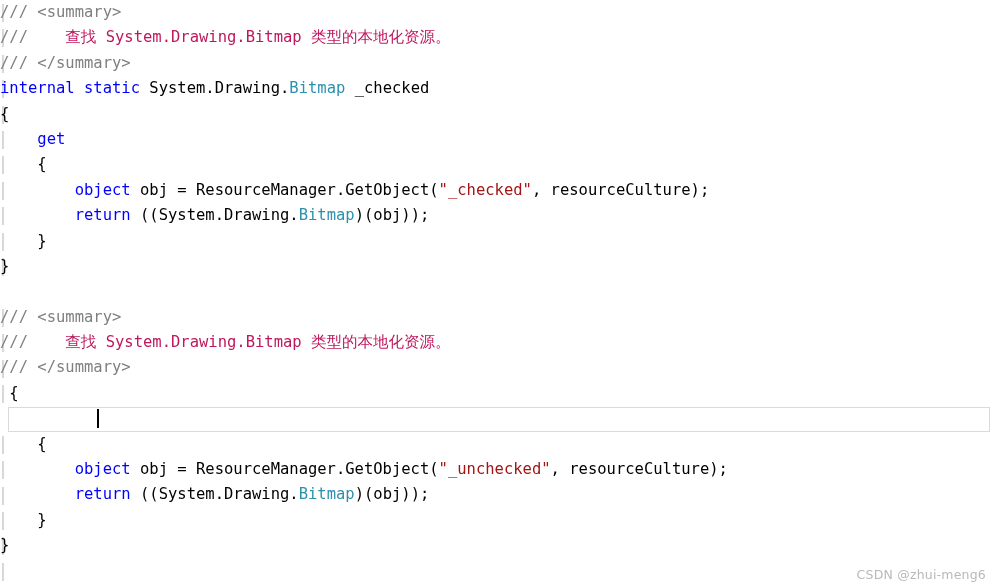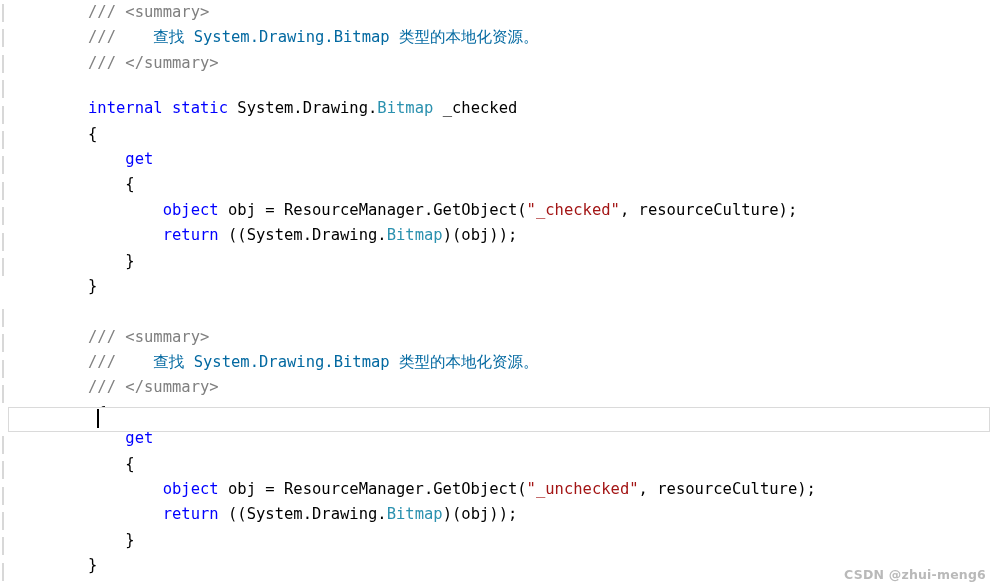--- a/index.html
+++ b/index.html
@@ -41,27 +41,26 @@
     width: 998px;
     padding: 0;
   }
   .line {
     height: 25.4px;
     line-height: 25.4px;
     white-space: pre;
     font-size: 15.5px;
     font-family: "DejaVu Sans Mono", monospace;
     color: #000000;
-    padding-left: 88px;
     box-sizing: border-box;
     letter-spacing: 0px;
   }
   
   .cmt      { color: #808080; }
-  .cmt-cn   { color: #0369a1; }
+  .cmt-cn   { color: #be185d; }
   .kw       { color: #0000ff; }
   .type     { color: #2b91af; }
   .str      { color: #a31515; }
   .plain    { color: #000000; }
 
   
   .current-line {
     position: absolute;
     left: 8px;
     width: 982px;
@@ -78,21 +77,20 @@
     background: #000000;
   }
   .watermark {
     position: absolute;
     right: 12px;
     bottom: 6px;
     font-family: "DejaVu Sans", sans-serif;
     font-size: 12.5px;
     color: #b9b9b9;
     letter-spacing: 0.2px;
-    font-weight: bold;
   }
 </style>
 </head>
 <body>
 
 <div id="editor">
   <div class="gutter">
       <div class="mark" style="top: 4px;"></div>
       <div class="mark" style="top: 29.4px;"></div>
       <div class="mark" style="top: 54.8px;"></div>
@@ -112,21 +110,21 @@
       <div class="mark" style="top: 461.2px;"></div>
       <div class="mark" style="top: 486.6px;"></div>
       <div class="mark" style="top: 512px;"></div>
       <div class="mark" style="top: 537.4px;"></div>
       <div class="mark" style="top: 562.8px;"></div>
     </div>
   <div class="code">
       <div class="line" style="top: 0px;"><span class="cmt">/// &lt;summary&gt;</span></div>
       <div class="line" style="top: 25.4px;"><span class="cmt">/// </span><span class="cmt-cn">   查找 System.Drawing.Bitmap 类型的本地化资源。</span></div>
       <div class="line" style="top: 50.8px;"><span class="cmt">/// &lt;/summary&gt;</span></div>
-      <div class="line" style="top: 76.2px; margin-top: 20px;"><span class="kw">internal</span><span class="plain"> </span><span class="kw">static</span><span class="plain"> System.Drawing.</span><span class="type">Bitmap</span><span class="plain"> _checked</span></div>
+      <div class="line" style="top: 76.2px;"><span class="kw">internal</span><span class="plain"> </span><span class="kw">static</span><span class="plain"> System.Drawing.</span><span class="type">Bitmap</span><span class="plain"> _checked</span></div>
       <div class="line" style="top: 101.6px;"><span class="plain">{</span></div>
       <div class="line" style="top: 127px;"><span class="kw">    get</span></div>
       <div class="line" style="top: 152.4px;"><span class="plain">    {</span></div>
       <div class="line" style="top: 177.8px;"><span class="kw">        object</span><span class="plain"> obj = ResourceManager.GetObject(</span><span class="str">"_checked"</span><span class="plain">, resourceCulture);</span></div>
       <div class="line" style="top: 203.2px;"><span class="kw">        return</span><span class="plain"> ((System.Drawing.</span><span class="type">Bitmap</span><span class="plain">)(obj));</span></div>
       <div class="line" style="top: 228.6px;"><span class="plain">    }</span></div>
       <div class="line" style="top: 254px;"><span class="plain">}</span></div>
       <div class="line" style="top: 279.4px;"><span class="plain"></span></div>
       <div class="line" style="top: 304.8px;"><span class="cmt">/// &lt;summary&gt;</span></div>
       <div class="line" style="top: 330.2px;"><span class="cmt">/// </span><span class="cmt-cn">   查找 System.Drawing.Bitmap 类型的本地化资源。</span></div>

